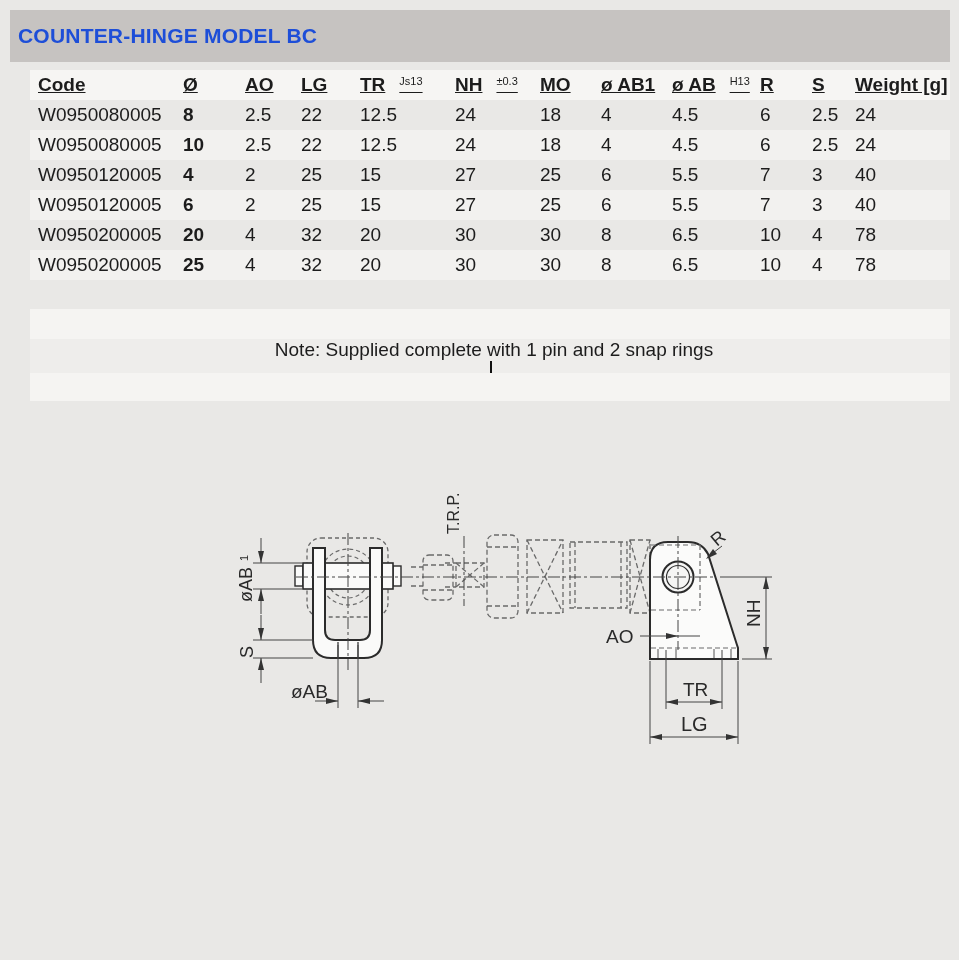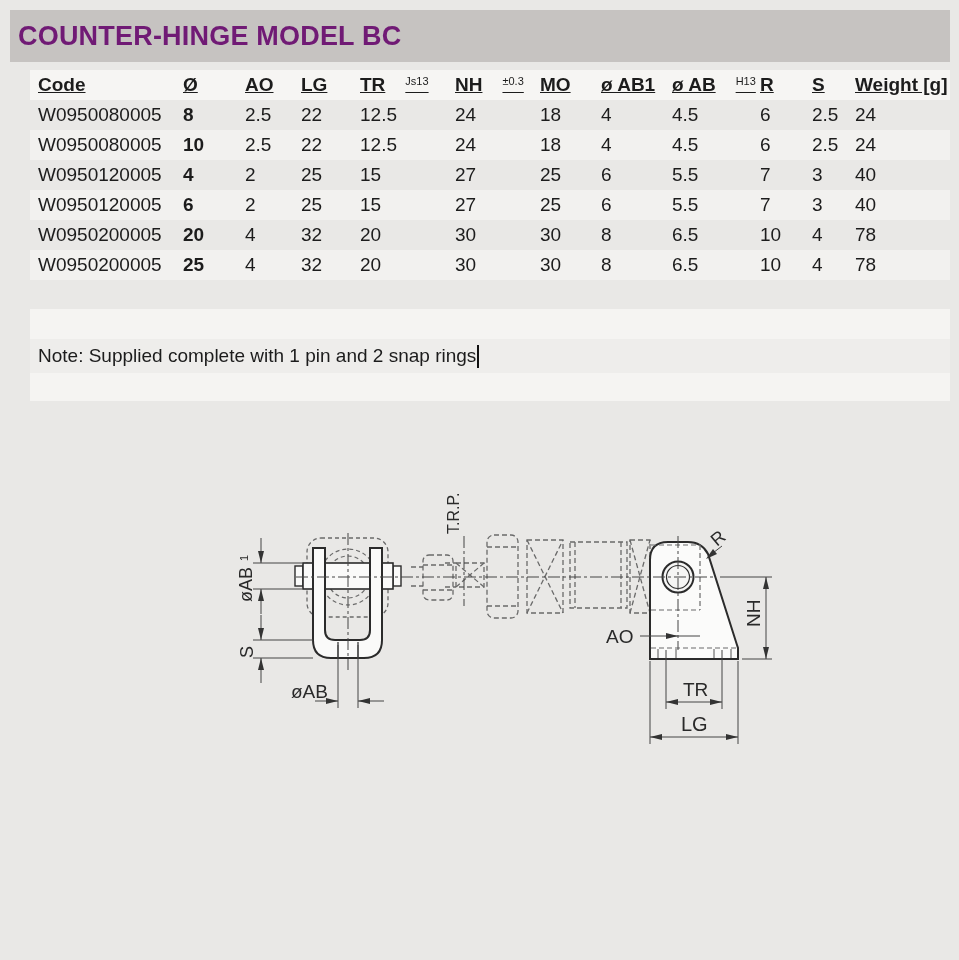--- a/index.html
+++ b/index.html
@@ -8,39 +8,39 @@
     background:#e9e8e6;
     font-family:"Liberation Sans","DejaVu Sans",sans-serif;
     color:#1c1c1c;
   }
   
   .title-bar{
     position:absolute;left:10px;top:10px;width:940px;height:52px;
     background:#c6c3c1;display:flex;align-items:center;
   }
   .title-bar h1{
-    margin:0 0 0 8px;font-size:27px;font-weight:700;letter-spacing:.2px;color:#701a75;
+    margin:0 0 0 8px;font-size:21px;font-weight:700;letter-spacing:.2px;color:#1d4ed8;
   }
   
   .table{position:absolute;left:30px;top:70px;width:920px;font-size:19px;}
   .row{
     display:grid;
     grid-template-columns:145px 62px 56px 59px 95px 85px 61px 71px 88px 52px 43px 1fr;
     padding-left:8px;height:30px;align-items:center;
   }
   .row.header{background:#f6f5f3;font-weight:700;text-decoration:underline;}
   .row.even{background:#f2f1ef;}
   .row.odd{background:transparent;}
-  .sup{font-size:11px;font-weight:400;position:relative;top:-6px;margin-left:20px;}
+  .sup{font-size:11px;font-weight:400;position:relative;top:-6px;margin-left:14px;}
   .cell-dia{font-weight:700;}
   
   .band-a{position:absolute;left:30px;top:309px;width:920px;height:30px;background:#f5f4f2;}
   .note-row{
     position:absolute;left:30px;top:339px;width:920px;height:34px;background:#eeedeb;
-    display:flex;align-items:center;font-size:19px;
+    display:flex;align-items:center;font-size:19px;flex-direction:column;
   }
   .note-row span.txt{margin-left:8px;}
   .caret{display:inline-block;width:2px;height:23px;background:#111;margin-left:1px;vertical-align:middle;}
   .band-b{position:absolute;left:30px;top:373px;width:920px;height:28px;background:#f5f4f2;}
   
   .drawing{position:absolute;left:230px;top:480px;}
   svg text{font-family:"Liberation Sans","DejaVu Sans",sans-serif;fill:#2a2a2a;}
 </style>
 </head>
 <body>

